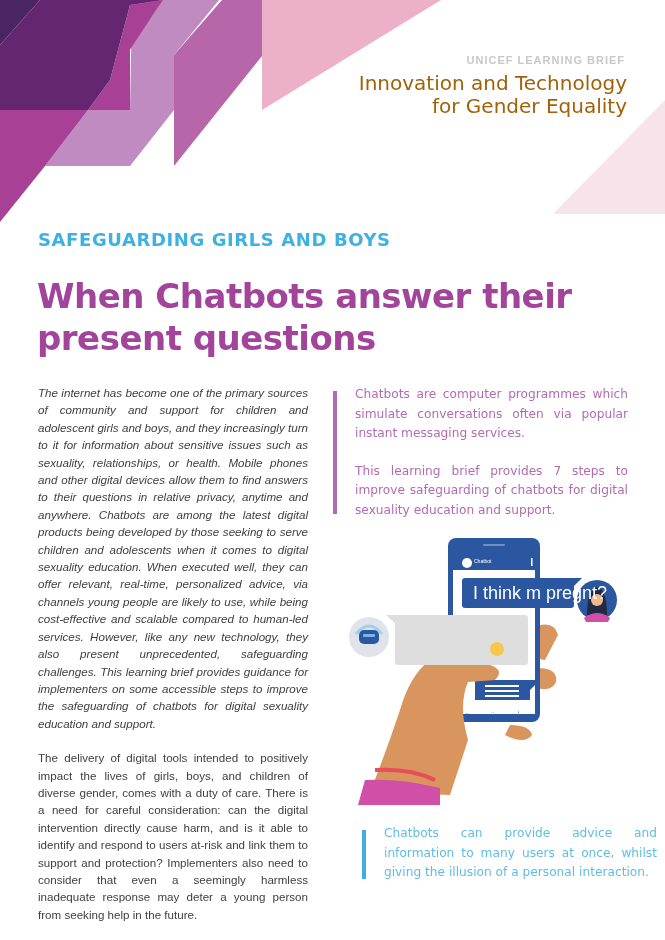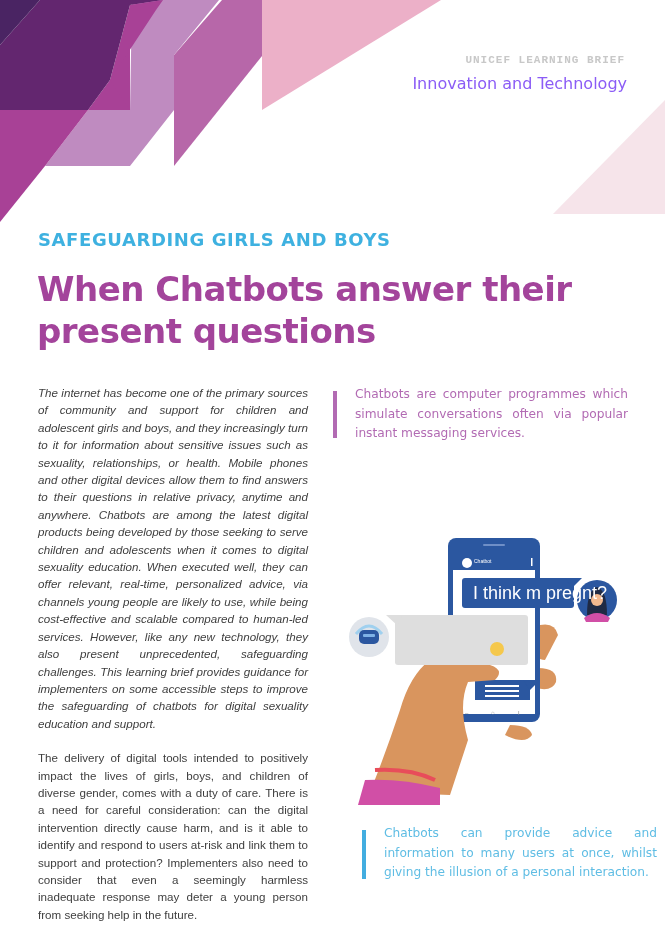--- a/index.html
+++ b/index.html
@@ -1,21 +1,21 @@
 <!DOCTYPE html>
 <html><head>
 <meta charset="utf-8">
 <style>
   html, body { margin:0; padding:0; }
   body { width:665px; height:940px; position:relative; background:#ffffff; overflow:hidden; font-family:"Liberation Sans", sans-serif; }
   .deco { position:absolute; left:0; top:0; width:665px; height:230px; }
-  .brief-label { position:absolute; right:40px; top:54px; font-family:Liberation Mono, monospace; font-weight:bold; font-size:11px; letter-spacing:1px; color:#c8c8c8; }
-  .series-title { position:absolute; right:38px; top:72px; text-align:right; font-family:"DejaVu Sans", sans-serif; font-size:16px; line-height:23px; color:#8b5cf6; }
+  .brief-label { position:absolute; right:40px; top:54px; font-family:Liberation Sans, sans-serif; font-weight:bold; font-size:11px; letter-spacing:1px; color:#c8c8c8; }
+  .series-title { position:absolute; right:38px; top:72px; text-align:right; font-family:"DejaVu Sans", sans-serif; font-size:20px; line-height:23px; color:#a16207; }
   .kicker { position:absolute; left:38px; top:229px; font-family:"DejaVu Sans", sans-serif; font-weight:bold; font-size:18px; letter-spacing:0.6px; color:#3eb1e0; }
-  .main-title { position:absolute; left:37px; top:268px; width:600px; font-family:"DejaVu Sans", sans-serif; font-weight:bold; font-size:34px; line-height:42px; color:#a3449b; letter-spacing:-0.5px; }
+  .main-title { position:absolute; left:37px; top:275px; width:600px; font-family:"DejaVu Sans", sans-serif; font-weight:bold; font-size:34px; line-height:42px; color:#a3449b; letter-spacing:-0.5px; }
   .col-left { position:absolute; left:38px; top:384px; width:270px; font-size:11.6px; line-height:17.4px; color:#3e3e3e; text-align:justify; }
   .col-left p { margin:0; }
   .col-left .intro { font-style:italic; }
   .col-left .p2 { margin-top:17px; }
   .callout { position:absolute; left:333px; padding-left:22px; width:273px; font-family:"DejaVu Sans", sans-serif; font-size:12.2px; line-height:19.5px; text-align:justify; }
   .callout p { margin:0; }
   .callout .bar { position:absolute; left:0; top:8px; bottom:0; width:4px; }
   .callout-purple { top:385px; color:#b26bb3; }
   .callout-purple .bar { background:#b26bb3; top:6px; bottom:6px; }
   .callout-purple .p2 { margin-top:18px; }
@@ -37,36 +37,38 @@
   <polygon points="0,110 88,110 45,166 0,222" fill="#a84196"></polygon>
   <polygon points="130,5 130,110 88,110 110,80" fill="#a84196"></polygon>
   <polygon points="0,45 40,0 163,0 130,5 110,80 88,110 56,110 0,110" fill="#63266f"></polygon>
   <polygon points="163,0 130,5 130,110 110,80 156,10" fill="#a84196"></polygon>
   <polygon points="0,0 40,0 0,45" fill="#4a2463"></polygon>
 </svg>
 
 <div class="brief-label">UNICEF LEARNING BRIEF</div>
 <div class="series-title">
   <div>Innovation and Technology</div>
+  <div>for Gender Equality</div>
 </div>
 
 <div class="kicker">SAFEGUARDING GIRLS AND BOYS</div>
 <h1 class="main-title" style="margin:0;">
   <div>When Chatbots answer their</div>
   <div>present questions</div>
 </h1>
 
 <div class="col-left">
   <p class="intro">The internet has become one of the primary sources of community and support for children and adolescent girls and boys, and they increasingly turn to it for information about sensitive issues such as sexuality, relationships, or health. Mobile phones and other digital devices allow them to find answers to their questions in relative privacy, anytime and anywhere. Chatbots are among the latest digital products being developed by those seeking to serve children and adolescents when it comes to digital sexuality education. When executed well, they can offer relevant, real-time, personalized advice, via channels young people are likely to use, while being cost-effective and scalable compared to human-led services. However, like any new technology, they also present unprecedented, safeguarding challenges. This learning brief provides guidance for implementers on some accessible steps to improve the safeguarding of chatbots for digital sexuality education and support.</p>
   <p class="p2">The delivery of digital tools intended to positively impact the lives of girls, boys, and children of diverse gender, comes with a duty of care. There is a need for careful consideration: can the digital intervention directly cause harm, and is it able to identify and respond to users at-risk and link them to support and protection? Implementers also need to consider that even a seemingly harmless inadequate response may deter a young person from seeking help in the future.</p>
 </div>
 
 <div class="callout callout-purple">
   <div class="bar"></div>
   <p>Chatbots are computer programmes which simulate conversations often via popular instant messaging services.</p>
+  <p class="p2">This learning brief provides 7 steps to improve safeguarding of chatbots for digital sexuality education and support.</p>
 </div>
 
 <div class="illus">
   <svg width="290" height="280" viewBox="0 0 290 280" xmlns="http://www.w3.org/2000/svg">
 
     <path d="M200 95 Q215 92 218 105 L205 130 Q195 130 195 118 Z" fill="#d9955e"></path>
     <path d="M198 138 Q218 138 216 152 Q212 162 196 158 Z" fill="#d9955e"></path>
     <path d="M170 195 Q190 195 192 205 Q185 215 165 205 Z" fill="#d9955e"></path>
 
     <rect x="108" y="8" width="92" height="184" rx="8" fill="#2b57a0"></rect>

